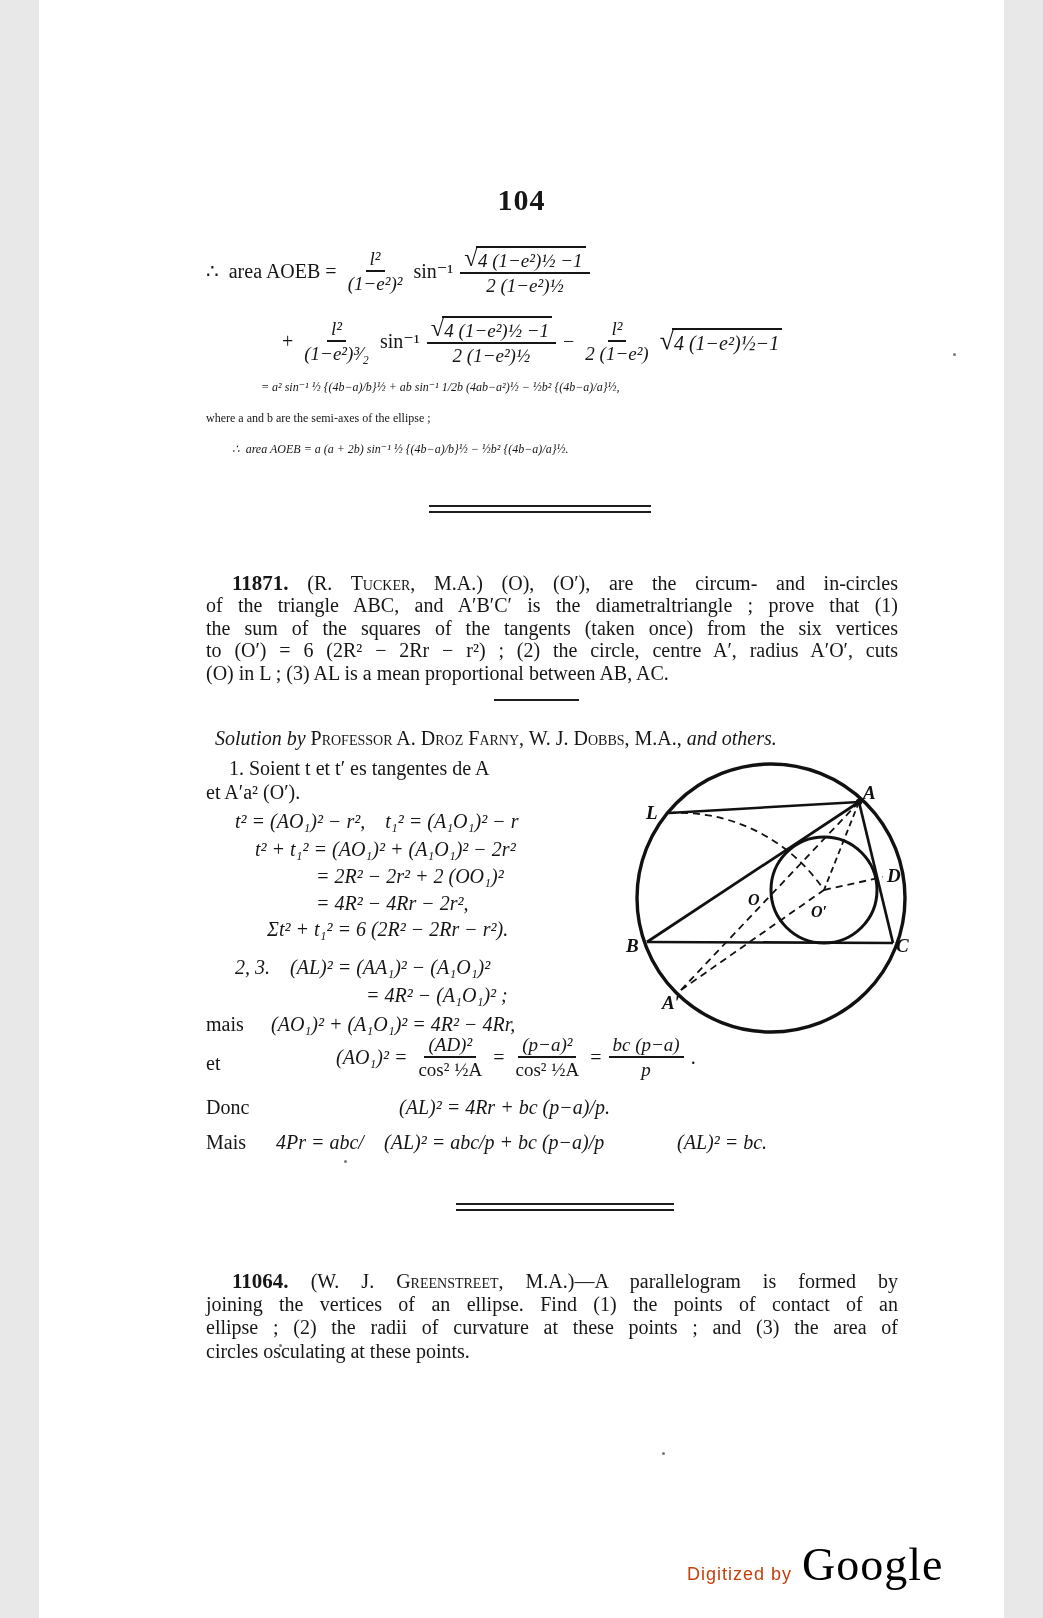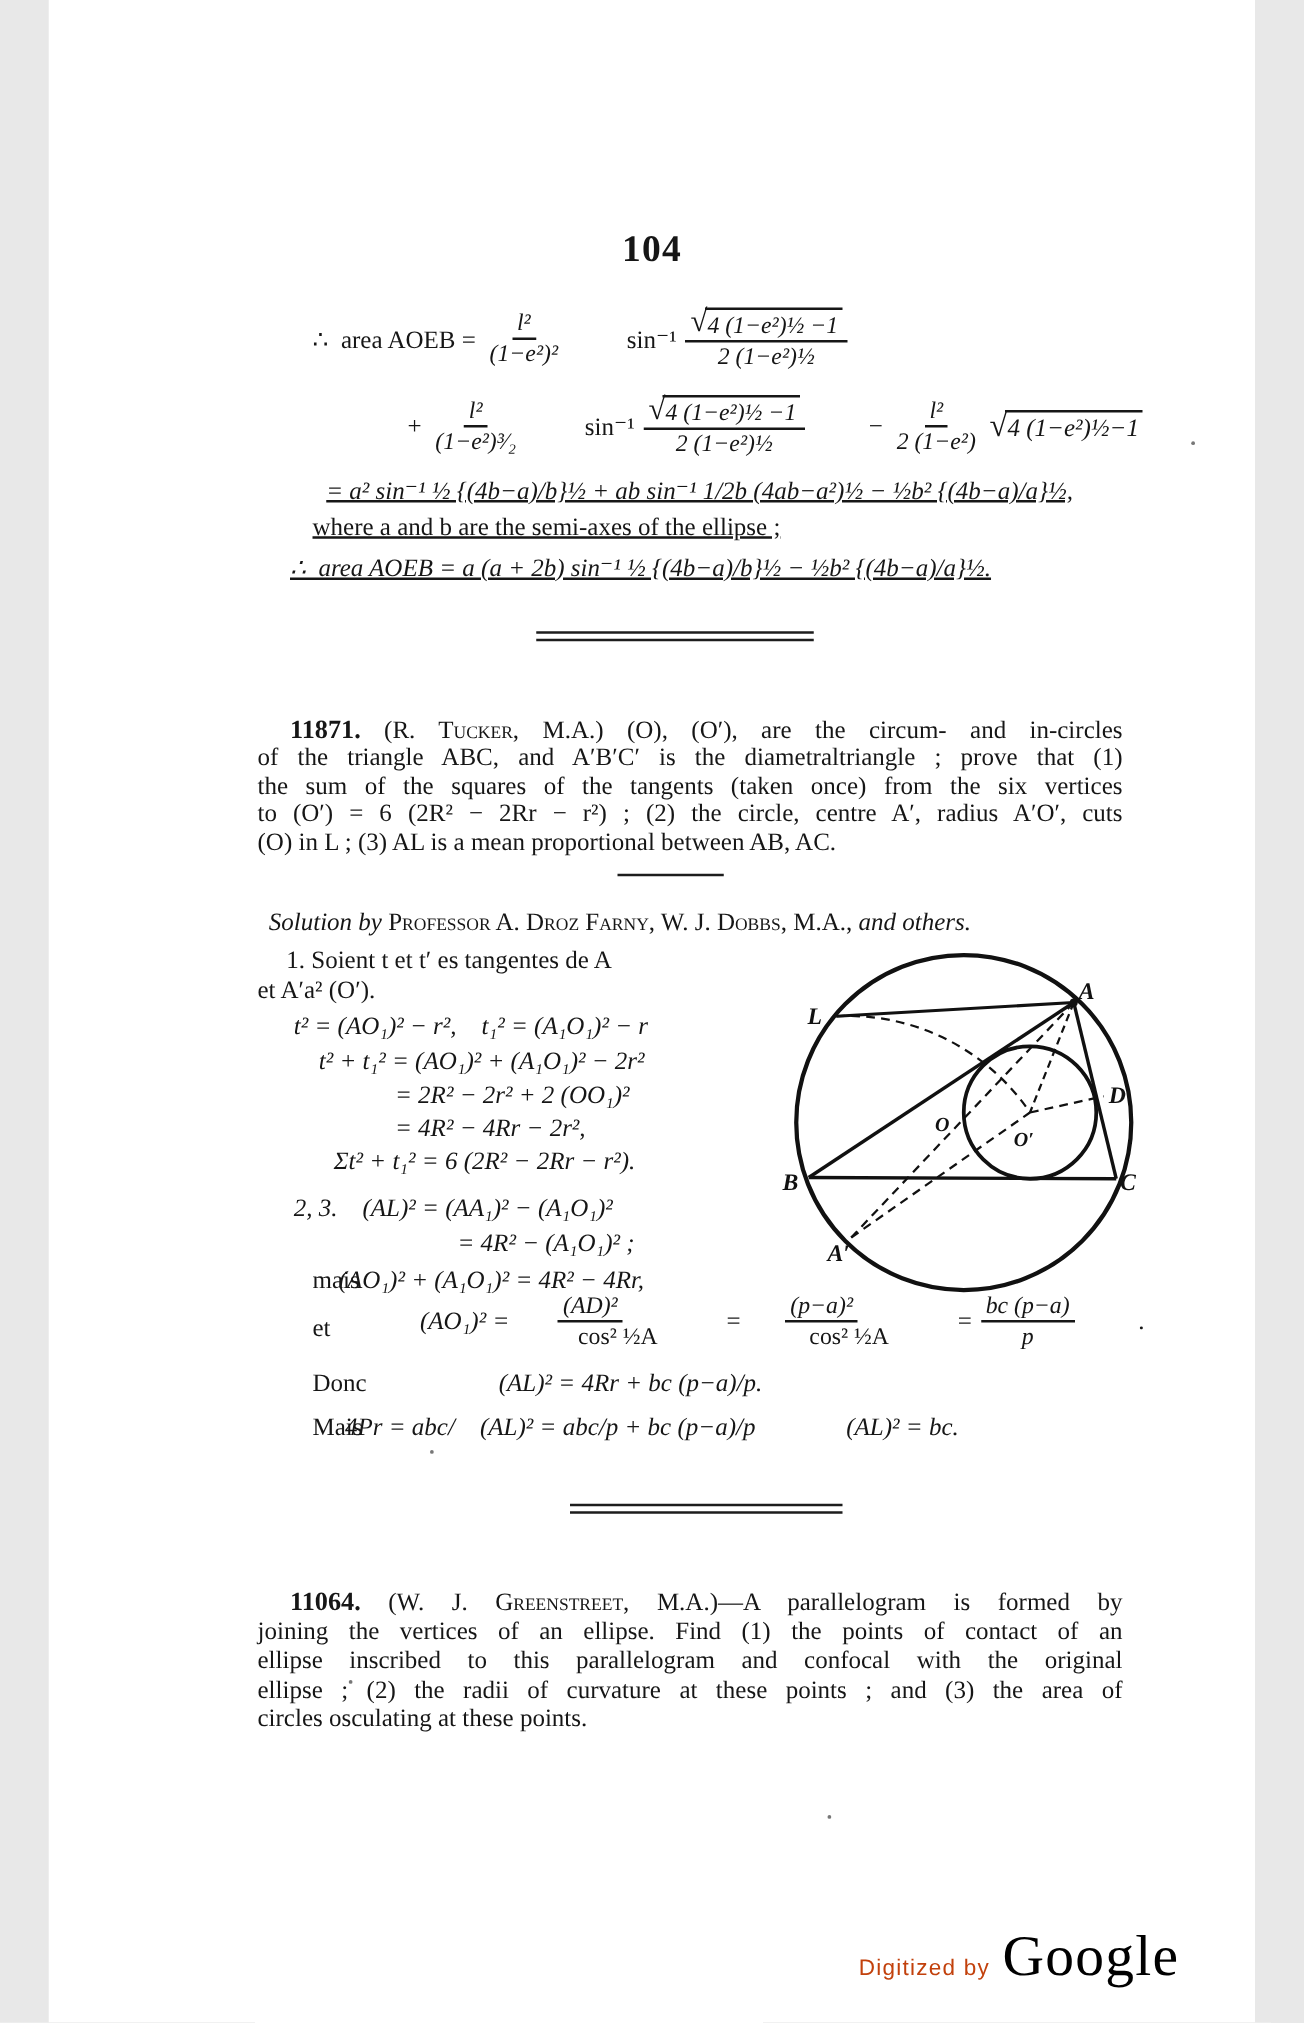--- a/index.html
+++ b/index.html
@@ -5,30 +5,30 @@
   html,body{margin:0;padding:0;background:#e8e8e8;}
   .page{
     position:relative; width:965px; height:1618px; margin:0 auto;
     background:#ffffff; overflow:hidden;
     font-family:"Liberation Serif","DejaVu Serif",serif;
     color:#161616;
   }
   .abs{position:absolute;}
   .pre{white-space:pre;}
   .math{font-style:italic;}
-  .rm{font-style:normal;margin-left:44px;}
+  .rm{font-style:normal;}
   .pagenum{left:0;right:0;text-align:center;top:183px;font-size:30px;font-weight:700;letter-spacing:1px;}
   .frow{display:flex;align-items:center;gap:7px;font-size:20px;}
   .frac{display:inline-flex;flex-direction:column;align-items:center;line-height:1.12;font-size:19px;}
   .fn{padding:0 4px 1px 4px;border-bottom:2px solid #161616;text-align:center;}
   .fd{padding:1px 4px 0 4px;text-align:center;}
   .sqrt{display:inline-flex;align-items:flex-start;}
   .rs{font-size:1.3em;line-height:1;font-style:normal;margin-right:-2px;}
   .rb{border-top:2px solid #161616;padding:2px 3px 0 2px;}
-  .fline{font-size:20px;white-space:pre;text-decoration:underline;}
+  .fline{font-size:12px;white-space:pre;}
   .para{font-size:20px;line-height:22.4px;width:692px;}
   .para .jl{text-align:justify;text-align-last:justify;}
   .para .ll{text-align:left;}
   .pnum{font-weight:700;font-size:21px;}
   .sc{font-variant:small-caps;}
   .it{font-style:italic;}
   .dsep{height:4px;border-top:2px solid #1d1d1d;border-bottom:2px solid #1d1d1d;}
   .srule{height:2px;background:#1d1d1d;}
   .eqline{font-size:20px;font-style:italic;white-space:pre;}
   .wordline{font-size:20px;}
@@ -185,21 +185,20 @@
   </svg>
 
   <div class="abs dsep" style="left:417px;top:1203px;width:218px;"></div>
 
   <div class="abs para" style="left:167px;top:1270px;line-height:23.2px;">
     <div class="jl">
       <span style="display:inline-block;width:26px;"></span><span class="pnum">11064.</span>
       <span class="sc">(W. J. Greenstreet, M.A.)—</span><span>A parallelogram is formed by</span>
     </div>
     <div class="jl">joining the vertices of an ellipse.  Find (1) the points of contact of an</div>
-    <div class="jl">ellipse inscribed to this parallelogram and confocal with the original</div>
     <div class="jl">ellipse ;  (2) the radii of curvature at these points ;  and (3) the area of</div>
     <div class="ll">circles osculating at these points.</div>
   </div>
 
   <div class="abs speck" style="left:914px;top:353px;"></div>
   <div class="abs speck" style="left:240px;top:1344px;"></div>
   <div class="abs speck" style="left:623px;top:1452px;"></div>
   <div class="abs speck" style="left:305px;top:1160px;"></div>
 
   <div class="abs wm" style="left:648px;top:1538px;">

